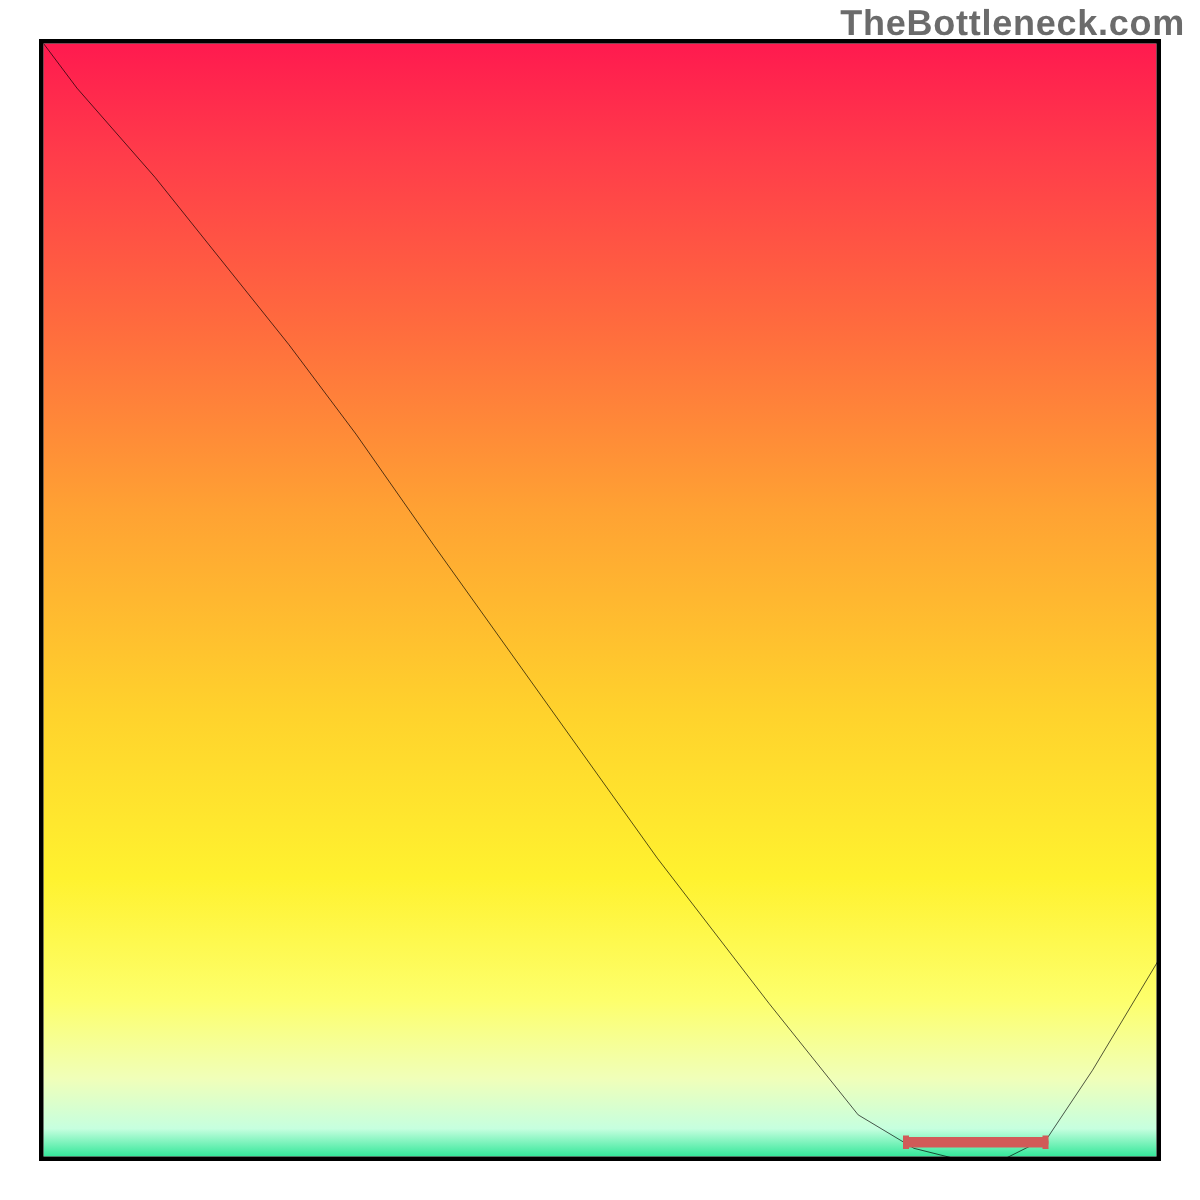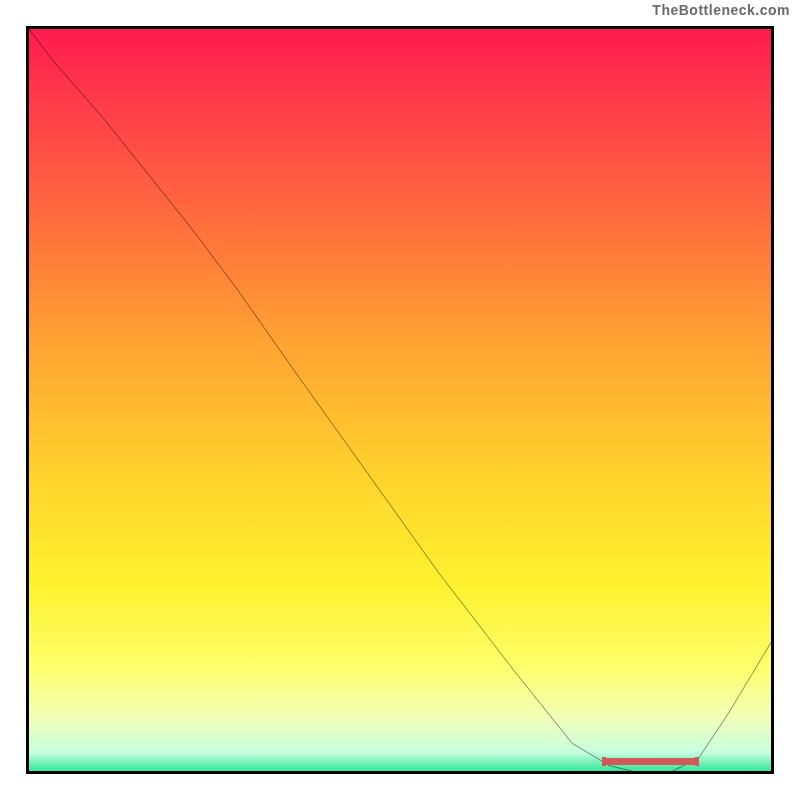--- a/index.html
+++ b/index.html
@@ -8,21 +8,21 @@
     height: 800px;
     background: #ffffff;
     font-family: Arial, Helvetica, sans-serif;
     position: relative;
     overflow: hidden;
   }
   .watermark {
     position: absolute;
     top: 2px;
     right: 10px;
-    font-size: 14px;
+    font-size: 24px;
     font-weight: bold;
     color: #6b6b6b;
     letter-spacing: 0.5px;
     z-index: 10;
     text-align: center;
   }
   .plot-frame {
     position: absolute;
     left: 26px;
     top: 26px;

